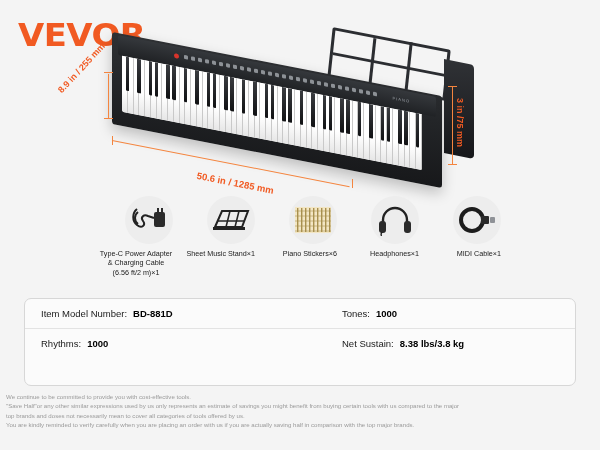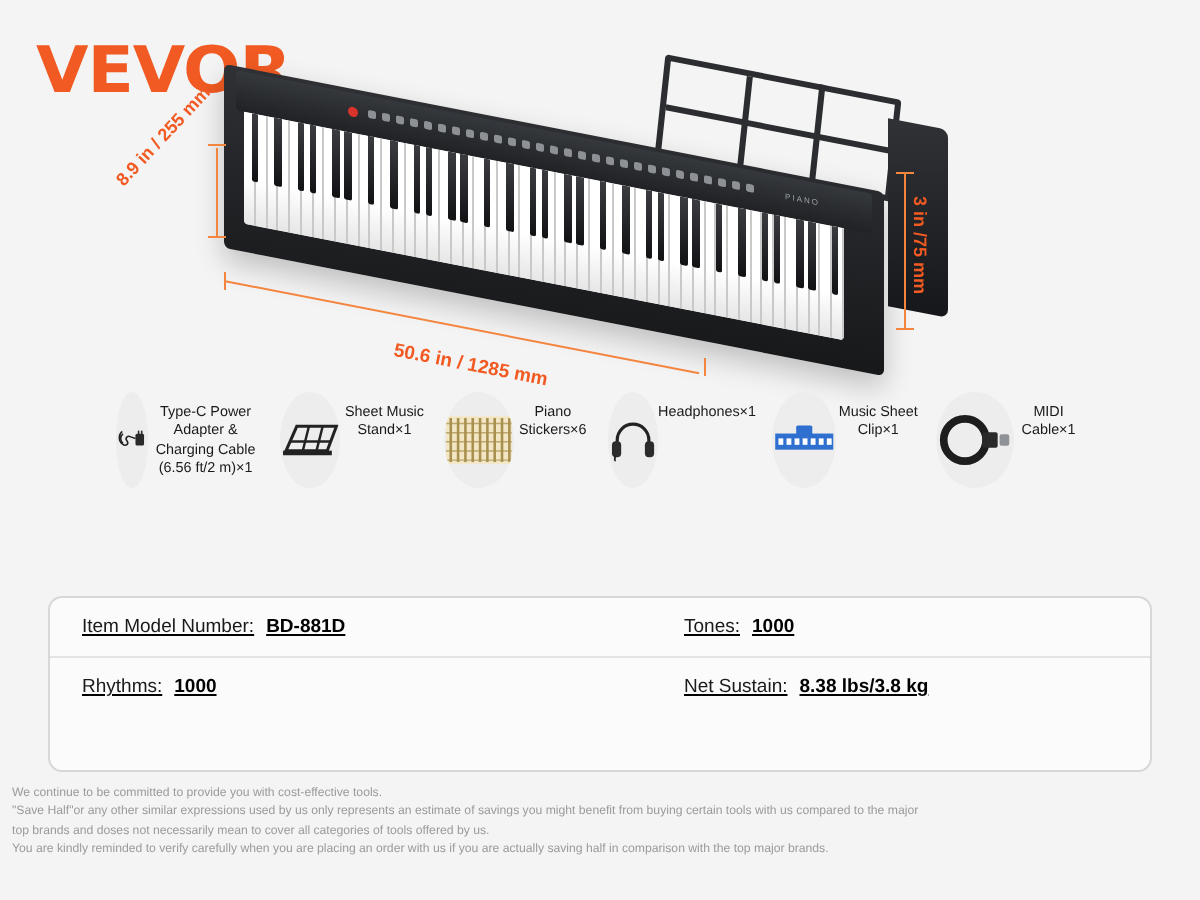--- a/index.html
+++ b/index.html
@@ -154,21 +154,21 @@
     left: 0; top: 196px;
     width: 600px; height: 96px;
     display: flex;
     justify-content: center;
     align-items: flex-start;
     gap: 8px;
     padding: 0 34px;
   }
   .acc {
     width: 74px;
-    display: flex; flex-direction: row; align-items: flex-start;
+    display: flex; flex-direction: column; align-items: flex-end;
   }
   .acc-circle {
     width: 48px; height: 48px; border-radius: 50%;
     background: #ededed;
     display: flex; align-items: center; justify-content: center;
     overflow: hidden;
   }
   .acc-label {
     margin-top: 5px;
     font-size: 7.2px;
@@ -183,21 +183,20 @@
     left: 24px; top: 298px;
     width: 552px; height: 88px;
     background: #fbfbfb;
     border: 1px solid #d7d7d7;
     border-radius: 7px;
   }
   .spec-row {
     display: flex;
     height: 29.33px;
     align-items: center;
-    text-decoration: underline;
   }
   .spec-row + .spec-row .spec-cell { border-top: 1px solid #e3e3e3; }
   .spec-cell {
     flex: 1 1 50%;
     height: 100%;
     display: flex; align-items: center;
     padding: 0 16px;
     font-size: 9.5px;
     color: #111;
   }
@@ -435,38 +434,20 @@
       <svg width="38" height="32" viewBox="0 0 38 32">
         <path d="M7 20 V16 A12 12 0 0 1 31 16 V20" fill="none" stroke="#222" stroke-width="2.4"></path>
         <rect x="3" y="17" width="7" height="12" rx="3" fill="#2b2b2b"></rect>
         <rect x="28" y="17" width="7" height="12" rx="3" fill="#2b2b2b"></rect>
         <path d="M6 28 C4 31 6 31 5 32" stroke="#222" stroke-width="1.4" fill="none"></path>
       </svg>
     </div>
     <div class="acc-label">Headphones×1</div>
   </div>
 
-  <div class="acc">
-    <div class="acc-circle">
-      <svg width="40" height="24" viewBox="0 0 40 24">
-        <rect x="2" y="8" width="36" height="10" fill="#2f6fd0"></rect>
-        <rect x="15" y="3" width="10" height="6" rx="1" fill="#2f6fd0"></rect>
-        <g fill="#ffffff">
-          <rect x="4" y="11" width="3" height="4"></rect>
-            <rect x="9" y="11" width="3" height="4"></rect>
-          <rect x="14" y="11" width="3" height="4"></rect>
-            <rect x="19" y="11" width="3" height="4"></rect>
-          <rect x="24" y="11" width="3" height="4"></rect>
-            <rect x="29" y="11" width="3" height="4"></rect>
-          <rect x="34" y="11" width="3" height="4"></rect>
-        </g>
-      </svg>
-    </div>
-    <div class="acc-label">Music Sheet Clip×1</div>
-  </div>
 
 
   <div class="acc">
     <div class="acc-circle">
       <svg width="40" height="30" viewBox="0 0 40 30">
         <ellipse cx="15" cy="15" rx="11" ry="11" fill="none" stroke="#1d1d1d" stroke-width="4"></ellipse>
         <rect x="24" y="11" width="8" height="8" rx="1" fill="#2a2a2a"></rect>
         <rect x="33" y="12" width="5" height="6" rx="1" fill="#8f9297"></rect>
       </svg>
     </div>

